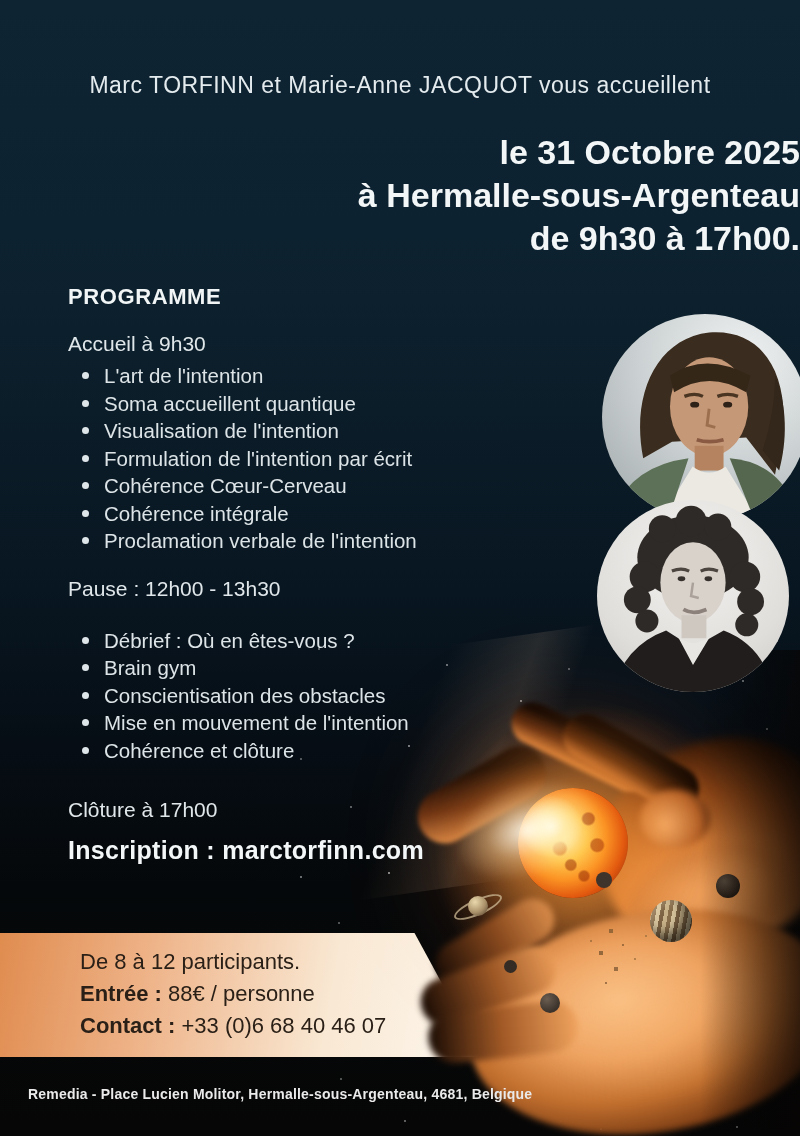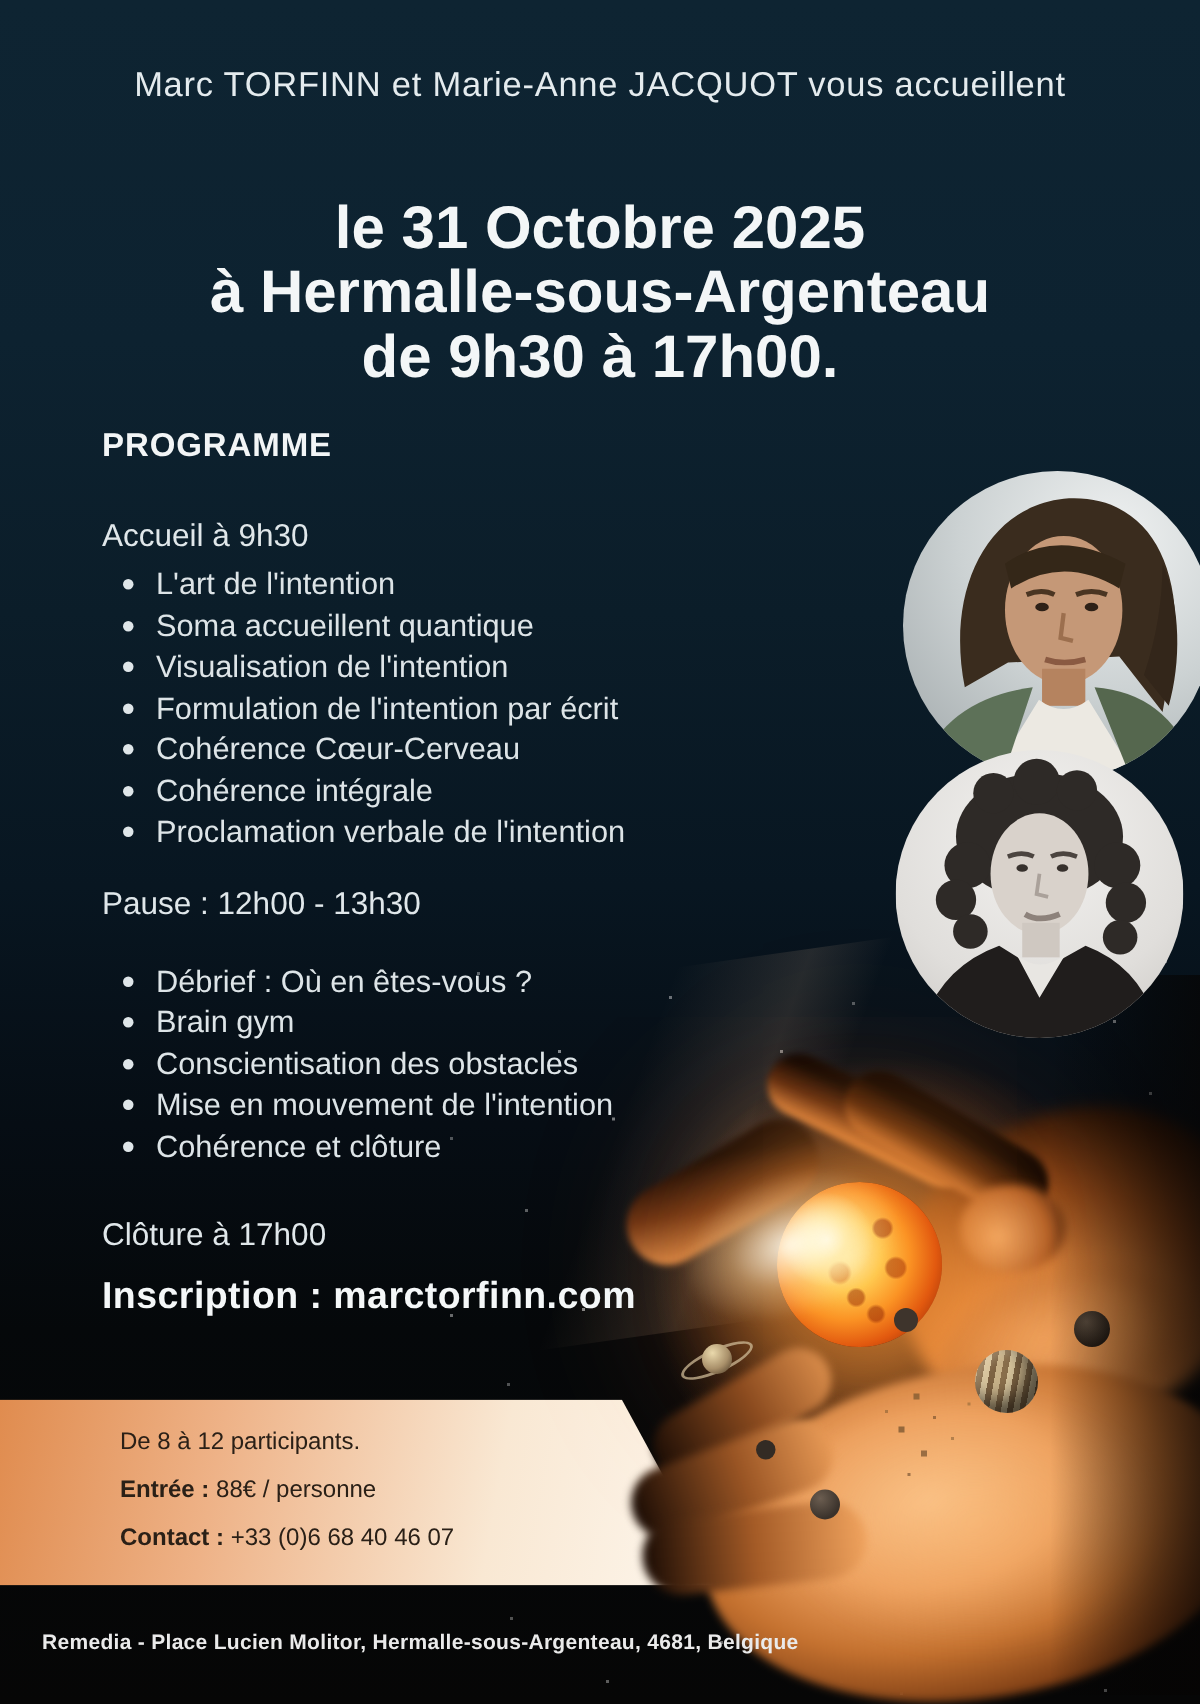--- a/index.html
+++ b/index.html
@@ -3,51 +3,51 @@
 <meta charset="utf-8">
 <style>
   html,body{margin:0;padding:0;background:#000;}
   .page{
     position:relative;width:800px;height:1136px;overflow:hidden;
     font-family:"Liberation Sans","DejaVu Sans",sans-serif;
     background:linear-gradient(180deg,#0e2432 0%,#0d2230 20%,#0b1d29 36%,#081621 52%,#060d14 66%,#05080a 78%,#060606 100%);
   }
   
   .welcome{
-    position:absolute;top:43px;left:0;width:100%;text-align:center;
+    position:absolute;top:72px;left:0;width:100%;text-align:center;
     font-size:23px;font-weight:400;letter-spacing:.5px;color:#e4ebee;z-index:10;
   }
   .event-block{
-    position:absolute;top:131px;left:0;width:100%;text-align:center;
-    font-size:40px;font-weight:700;line-height:43px;color:#f3f6f7;z-index:10;
+    position:absolute;top:131px;left:0;width:100%;text-align:right;
+    font-size:34px;font-weight:700;line-height:43px;color:#f3f6f7;z-index:10;
   }
   .programme{position:absolute;left:68px;top:284px;width:530px;color:#dde4e7;z-index:10;}
   .programme h2{margin:0;font-size:22px;font-weight:700;letter-spacing:.6px;color:#f2f5f6;}
   .sub{font-size:21px;line-height:28px;color:#e0e7ea;}
-  .accueil{margin-top:34px;}
+  .accueil{margin-top:20px;}
   .pause{margin-top:20px;}
   .cloture{margin-top:32px;}
   ul.bullets{list-style:none;margin:4px 0 0 0;padding:0;}
   ul.afternoon{margin-top:24px;}
   ul.bullets li{
     position:relative;padding-left:36px;font-size:20.5px;line-height:27.5px;color:#dde4e7;
   }
   ul.bullets li::before{
     content:"";position:absolute;left:14px;top:10px;width:7px;height:7px;border-radius:50%;background:#dfe6e9;
   }
   .inscription{margin-top:12px;font-size:25px;font-weight:700;color:#f4f7f8;letter-spacing:.3px;}
   
   .band{
     position:absolute;left:0;top:933px;width:482px;height:124px;z-index:2;
     background:linear-gradient(100deg,#e08c4f 0%,#eeb287 30%,#f9e8d3 68%,#fdf7ee 100%);
     clip-path:polygon(0 0,86% 0,100% 100%,0 100%);
     padding:0;box-sizing:border-box;
   }
   .band-inner{padding:13px 0 0 80px;}
-  .band-line{font-size:16px;line-height:32px;color:#2a2017;}
+  .band-line{font-size:22px;line-height:32px;color:#2a2017;}
   .band-line .b{font-weight:700;}
   
   .address{
     position:absolute;left:28px;top:1086px;font-size:14px;font-weight:700;
     letter-spacing:.2px;color:#eaeaea;z-index:10;
   }
   
   .photo{position:absolute;border-radius:50%;overflow:hidden;z-index:4;}
   .photo svg{display:block;width:100%;height:100%;}
   .photo-man{left:602px;top:314px;width:206px;height:206px;}

